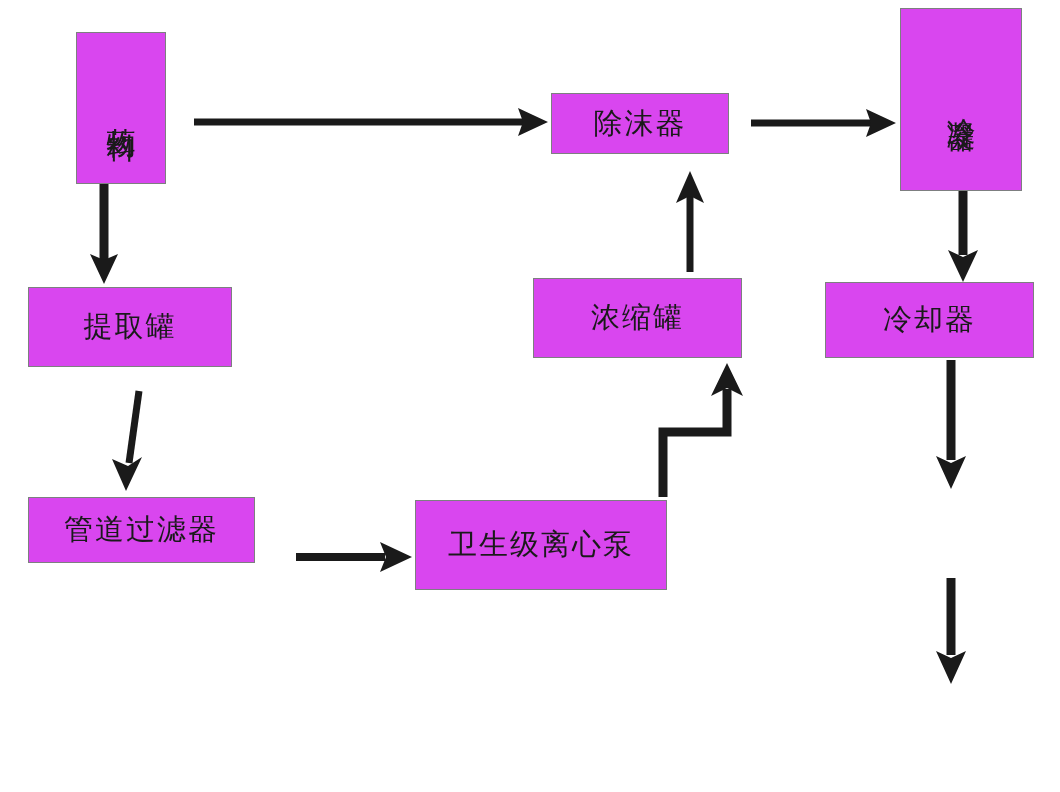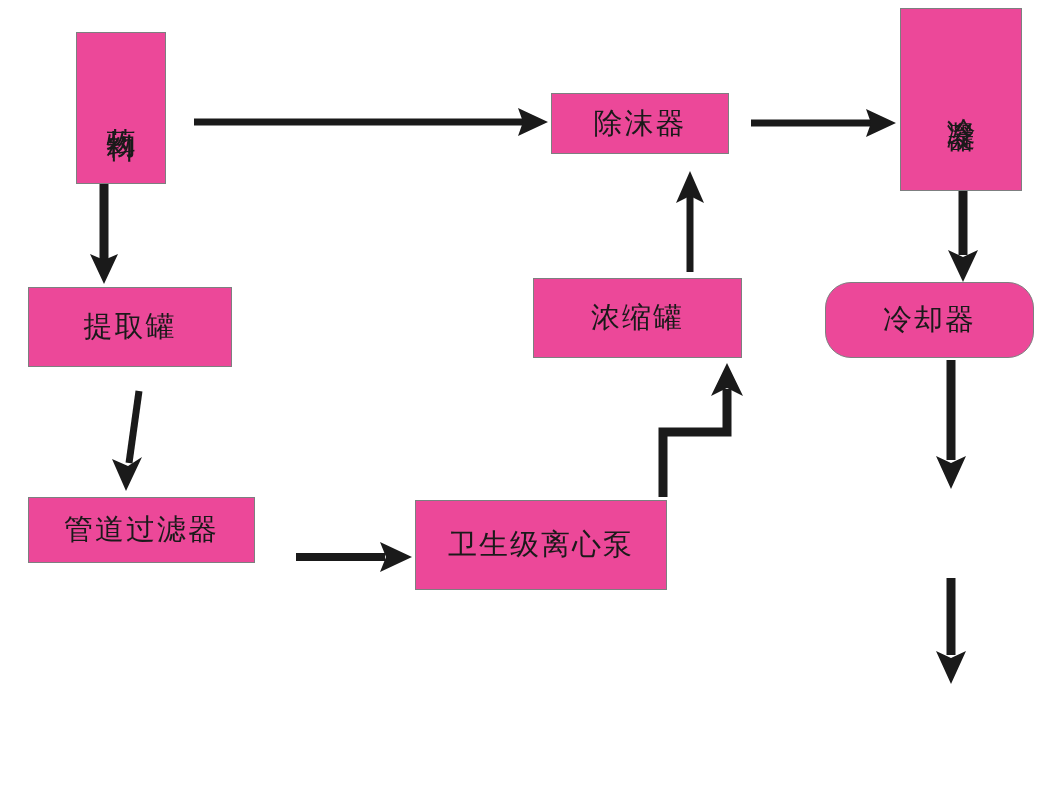--- a/index.html
+++ b/index.html
@@ -12,21 +12,21 @@
     width: 1060px;
     height: 792px;
     background: #ffffff;
     overflow: hidden;
     font-family: "DejaVu Sans", "Liberation Sans", sans-serif;
   }
   .node {
     position: absolute;
     box-sizing: border-box;
     border: 1.6px solid #7d7f80;
-    background: #ec4899;
+    background: #d946ef;
     display: flex;
     align-items: center;
     justify-content: center;
     color: #1a1a1a;
   }
   .node .label {
     font-size: 29px;
     line-height: 1.24;
     letter-spacing: 2px;
     white-space: pre;
@@ -126,21 +126,21 @@
   </div>
 
   <div class="node" style="left:28px; top:287px; width:204px; height:80px;">
     <span class="label">提取罐</span>
   </div>
 
   <div class="node" style="left:533px; top:278px; width:209px; height:80px;">
     <span class="label">浓缩罐</span>
   </div>
 
-  <div class="node" style="left:825px; top:282px; width:209px; height:76px;border-radius:26px;">
+  <div class="node" style="left:825px; top:282px; width:209px; height:76px;">
     <span class="label">冷却器</span>
   </div>
 
   <div class="node" style="left:28px; top:497px; width:227px; height:66px;">
     <span class="label">管道过滤器</span>
   </div>
 
   <div class="node" style="left:415px; top:500px; width:252px; height:90px;justify-content:center;">
     <span class="label">卫生级离心泵</span>
   </div>

